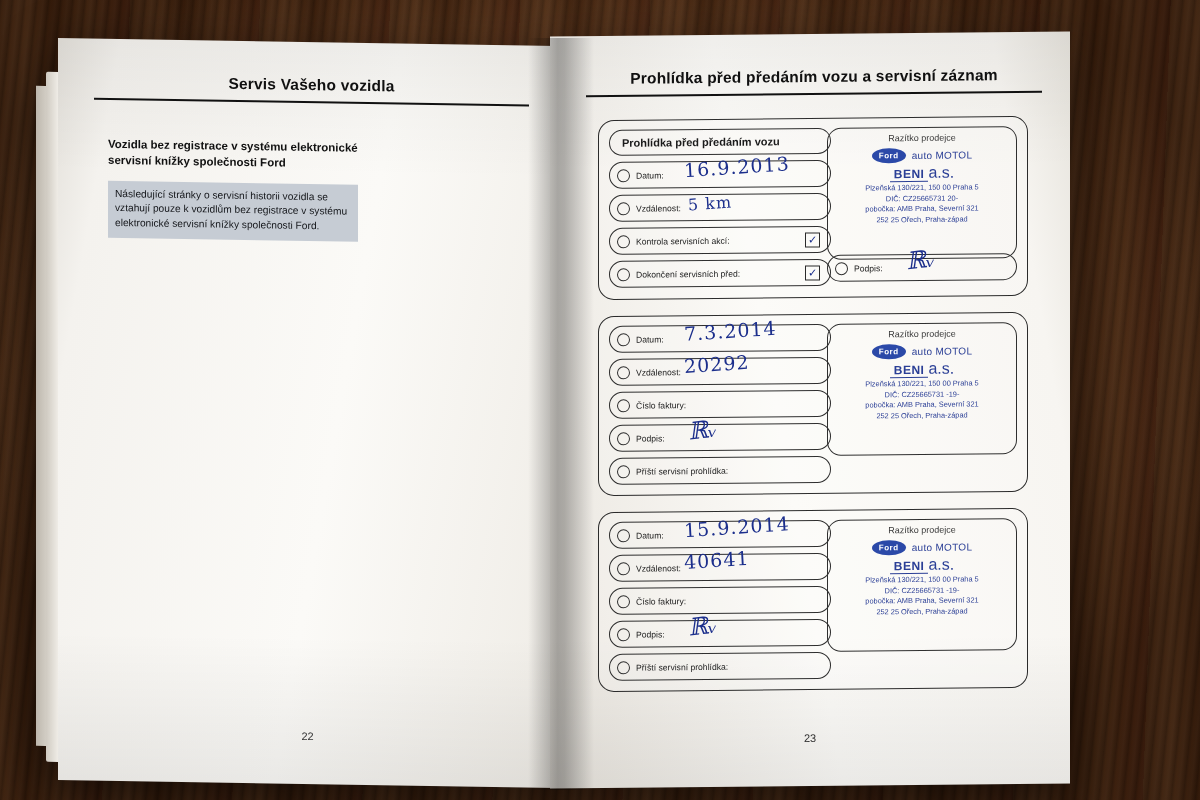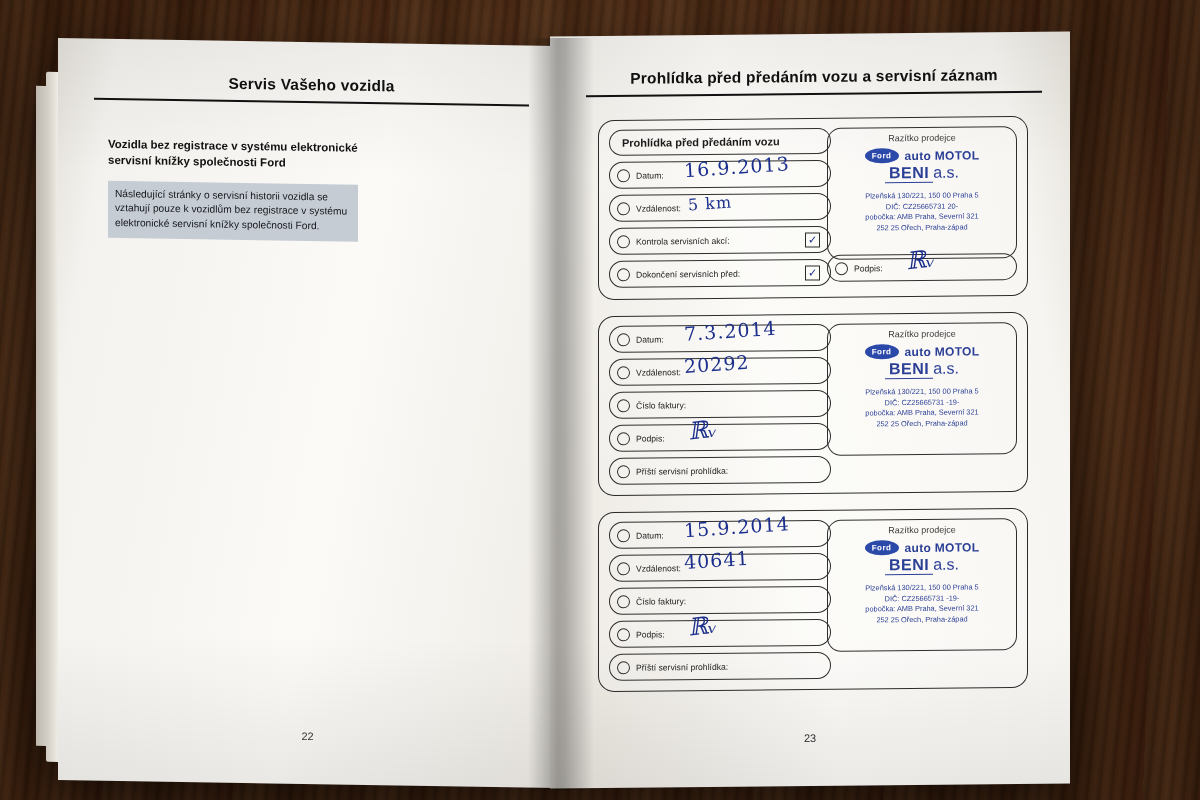--- a/index.html
+++ b/index.html
@@ -153,25 +153,25 @@
   .stamp .row1{
     display:flex;align-items:center;justify-content:center;gap:6px;
     margin-bottom:1px;
   }
   .oval{
     width:34px;height:15px;border-radius:50%;
     background:#2b49a8;color:#fff;font-size:8px;font-weight:bold;
     display:flex;align-items:center;justify-content:center;
     letter-spacing:0.5px;
   }
-  .brandname{font-size:12px;font-weight:bold;letter-spacing:0.3px;}
+  .brandname{font-size:10px;font-weight:normal;letter-spacing:0.3px;}
   .sub{
-    font-size:16px;font-weight:bold;letter-spacing:0.5px;
+    font-size:12px;font-weight:bold;letter-spacing:0.5px;
     border-bottom:1.4px solid #2b3f96;display:inline-block;
-    padding:0 4px;margin-bottom:8px;
+    padding:0 4px;margin-bottom:1px;
   }
   .addr{font-size:7.4px;line-height:1.45;color:#2b3f96;}
 
   .signfield{
     position:absolute;right:0;bottom:6px;width:190px;height:27px;
     border:1.3px solid #2f2f2f;border-radius:14px;
     display:flex;align-items:center;padding-left:26px;
     font-size:8.6px;color:#1b1b1b;box-sizing:border-box;
   }
   .rec-sig{

